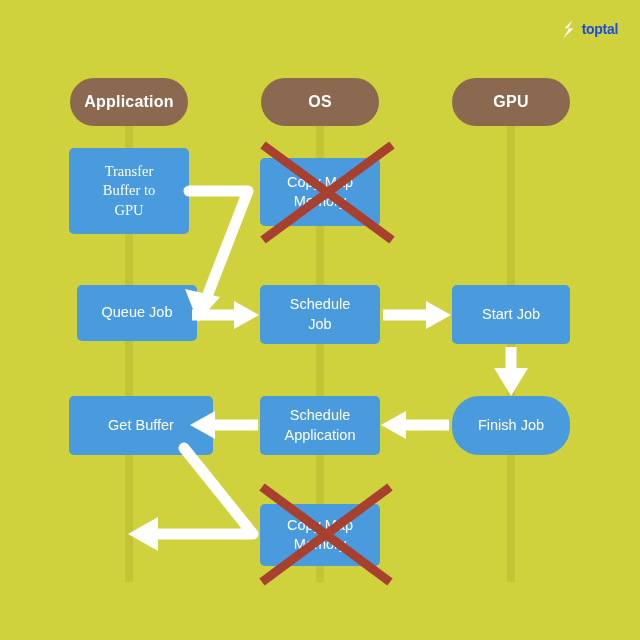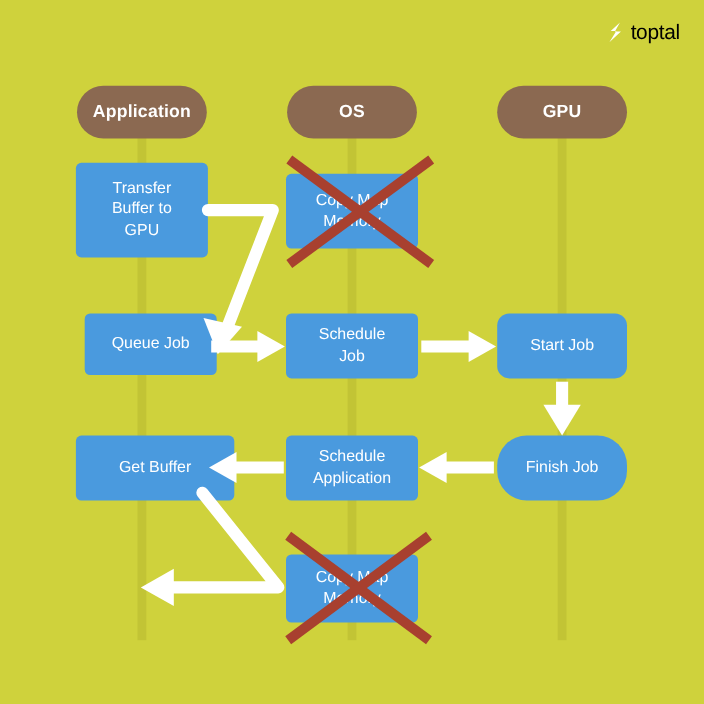--- a/index.html
+++ b/index.html
@@ -28,25 +28,25 @@
     align-items: center;
     gap: 5px;
     height: 22px;
   }
   .logo-mark {
     display: block;
     width: 17px;
     height: 19px;
   }
   .logo-text {
-    color: #000000;
-    font-size: 19px;
+    color: #1d4ed8;
+    font-size: 14px;
     letter-spacing: -0.3px;
     line-height: 19px;
-    font-weight: 400;
+    font-weight: 700;
   }
   
   .lane-line {
     position: absolute;
     width: 8px;
     top: 100px;
     height: 482px;
     background: #c2c435;
   }
   
@@ -116,41 +116,41 @@
   <div class="lane-pill" style="left:70px; top:78px; width:118px;">
     <span class="lane-pill-label">Application</span>
   </div>
   <div class="lane-pill" style="left:261px; top:78px; width:118px;text-align:right;">
     <span class="lane-pill-label">OS</span>
   </div>
   <div class="lane-pill" style="left:452px; top:78px; width:118px;">
     <span class="lane-pill-label">GPU</span>
   </div>
 
-  <div class="node" style="left:69px; top:148px; width:120px; height:86px;">
+  <div class="node" style="left:69px; top:148px; width:120px; height:86px;font-family:Liberation Serif, serif;">
     <span class="node-label">Transfer
 Buffer to
 GPU</span>
   </div>
 
   <div class="node" style="left:260px; top:158px; width:120px; height:68px;">
     <span class="node-label">Copy Map
 Memory</span>
   </div>
 
   <div class="node" style="left:77px; top:285px; width:120px; height:56px;">
     <span class="node-label">Queue Job</span>
   </div>
 
   <div class="node" style="left:260px; top:285px; width:120px; height:59px;">
     <span class="node-label">Schedule
 Job</span>
   </div>
 
-  <div class="node" style="left:452px; top:285px; width:118px; height:59px;border-radius:11px;">
+  <div class="node" style="left:452px; top:285px; width:118px; height:59px;">
     <span class="node-label">Start Job</span>
   </div>
 
   <div class="node" style="left:69px; top:396px; width:144px; height:59px;">
     <span class="node-label">Get Buffer</span>
   </div>
 
   <div class="node" style="left:260px; top:396px; width:120px; height:59px;">
     <span class="node-label">Schedule
 Application</span>

